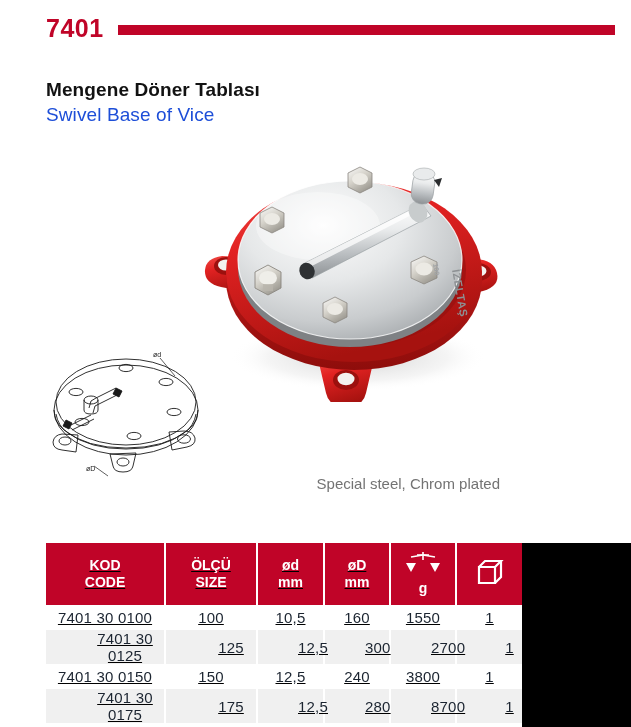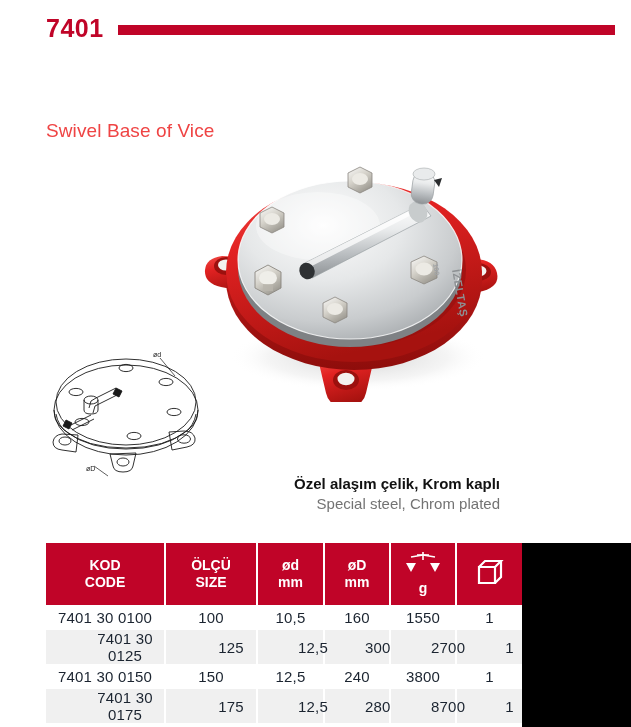--- a/index.html
+++ b/index.html
@@ -24,39 +24,39 @@
     width:497px; height:10px; background:#C00428;
   }
 
   
   .title-tr {
     position:absolute; left:46px; top:79px;
     font-size:19px; font-weight:700; color:#121212;
     letter-spacing:0.1px; white-space:nowrap;
   }
   .title-en {
-    position:absolute; left:46px; top:120px;
-    font-size:19px; font-weight:400; color:#ef4444;
+    position:absolute; left:46px; top:104px;
+    font-size:19px; font-weight:400; color:#1d4ed8;
     letter-spacing:0.1px; white-space:nowrap;
   }
 
   
   .photo { position:absolute; left:190px; top:152px; width:325px; height:250px; }
 
   
   .drawing { position:absolute; left:48px; top:348px; width:185px; height:135px; }
 
   
   .material { position:absolute; right:14px; top:474px; text-align:right; }
   .material .m-tr { font-size:15px; font-weight:700; color:#121212; line-height:20px; white-space:nowrap; }
   .material .m-en { font-size:15px; font-weight:400; color:#737373; line-height:20px; white-space:nowrap; }
 
   
   .table-wrap { position:absolute; left:46px; top:543px; width:476px; }
-  table.spec { border-collapse:separate; border-spacing:0; width:476px; table-layout:fixed; }
+  table.spec { border-collapse:separate; border-spacing:0; width:476px; table-layout:fixed;text-decoration:underline; }
   table.spec thead th {
     background:#C00428; color:#ffffff;
     font-size:14px; font-weight:700; text-align:center;
     height:62px; vertical-align:middle;
     border-right:2px solid #ffffff;
     line-height:17px; padding:0 2px;
   }
   table.spec thead th:last-child { border-right:none; }
   table.spec thead th .l2 { display:block; }
   table.spec tbody td {
@@ -90,20 +90,21 @@
 </head>
 <body>
 
 <div class="page">
 
   <div class="hdr">
     <div class="hdr-code">7401</div>
     <div class="hdr-rule"></div>
   </div>
 
+  <div class="title-tr">Mengene Döner Tablası</div>
   <div class="title-en">Swivel Base of Vice</div>
 
   <div class="photo">
     <svg width="325" height="250" viewBox="0 0 325 250">
       <defs>
         <radialGradient id="plateGrad" cx="38%" cy="28%" r="78%">
           <stop offset="0%" stop-color="#fdfdfd"></stop>
           <stop offset="45%" stop-color="#e6e8e9"></stop>
           <stop offset="78%" stop-color="#c9ccce"></stop>
           <stop offset="100%" stop-color="#a9adb0"></stop>
@@ -240,21 +241,20 @@
 
         <path d="M127 28 L112 10" stroke-width="0.7"></path>
         <path d="M46 118 L60 128" stroke-width="0.7"></path>
       </g>
       <text x="105" y="9" fill="#1a1a1a" font-family="'Liberation Sans', sans-serif" font-size="7">ød</text>
       <text x="38" y="123" fill="#1a1a1a" font-family="'Liberation Sans', sans-serif" font-size="7">øD</text>
     </svg>
   </div>
 
   <div class="material">
-    <div class="m-tr">Özel alaşım çelik, Krom kaplı</div>
     <div class="m-en">Special steel, Chrom plated</div>
   </div>
 
   <div class="table-wrap">
     <table class="spec">
       <colgroup>
         <col class="c-code">
           <col class="c-size">
           <col class="c-d">
         <col class="c-D">

